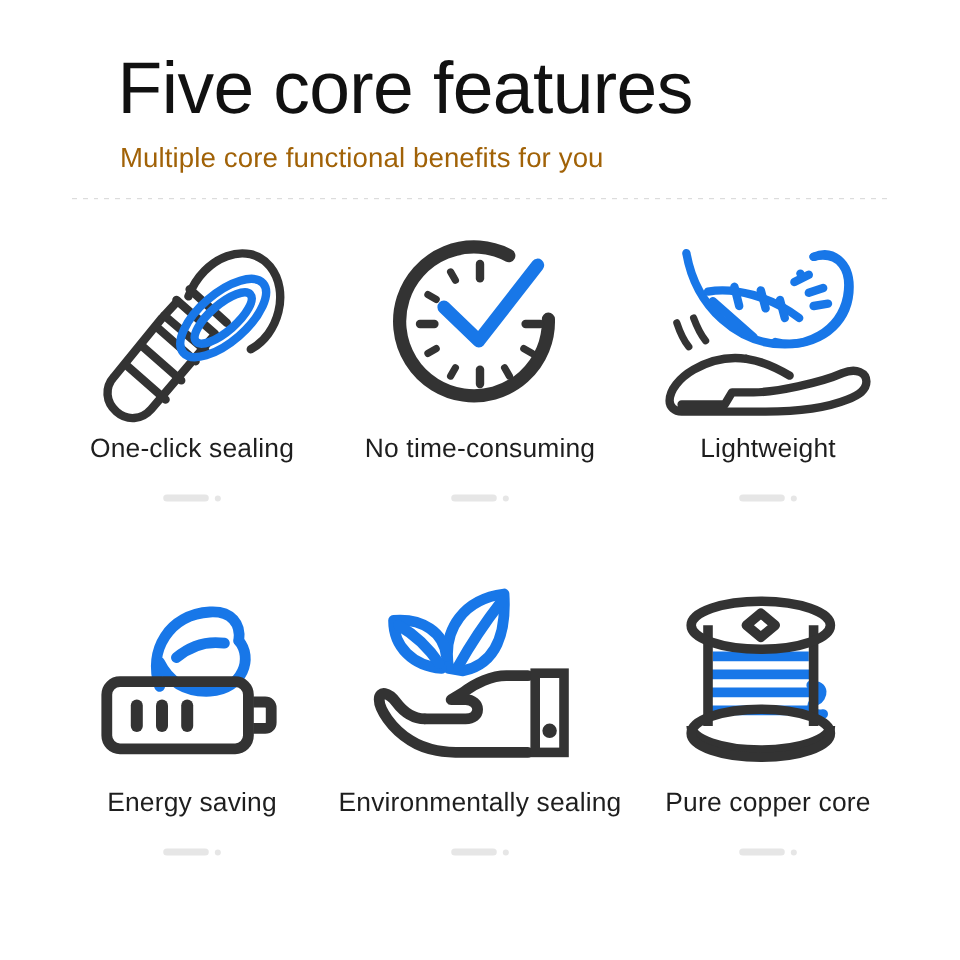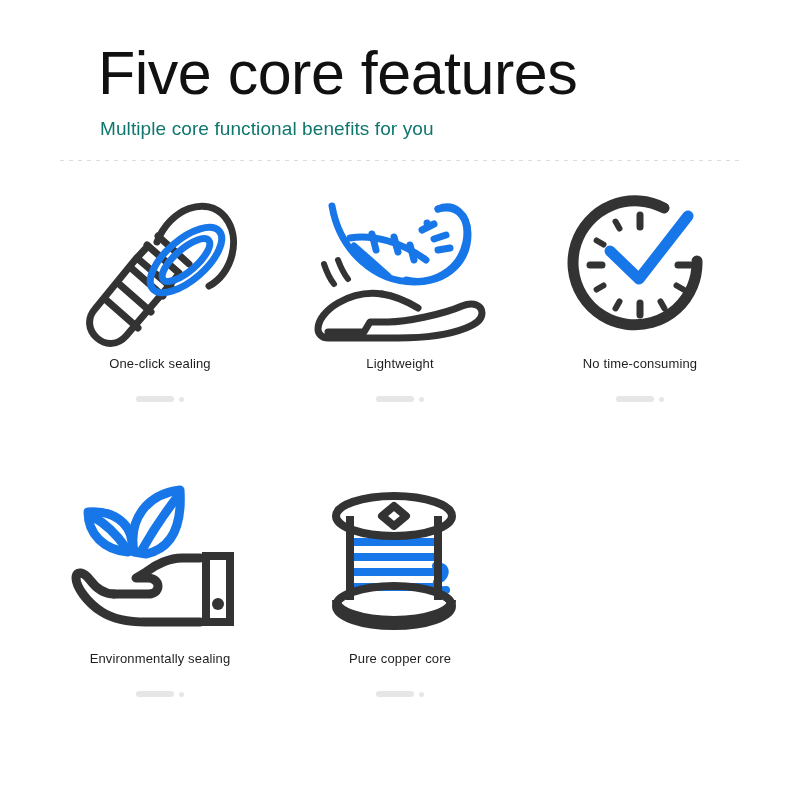--- a/index.html
+++ b/index.html
@@ -29,23 +29,23 @@
   .page-title {
     font-size: 61px;
     line-height: 1.02;
     font-weight: 400;
     letter-spacing: -0.5px;
     color: #111111;
     margin: 0;
     white-space: nowrap;
   }
   .page-subtitle {
-    font-size: 19px;
+    font-size: 23px;
     font-weight: 400;
-    color: #0f766e;
+    color: #a16207;
     margin: 14px 0 0 2px;
     letter-spacing: 0.1px;
     white-space: nowrap;
   }
   .header-rule {
     margin: 20px 60px 0 60px;
     height: 1px;
     background-image: repeating-linear-gradient(
       to right,
       #dcdcdc 0px, #dcdcdc 4px,
@@ -73,21 +73,21 @@
     width: 100%;
     display: flex;
     align-items: center;
     justify-content: center;
   }
   .icon-box svg {
     display: block;
     overflow: visible;
   }
   .cell-label {
-    font-size: 13px;
+    font-size: 22px;
     font-weight: 400;
     color: #1e1e1e;
     letter-spacing: 0.15px;
     text-align: left;
     white-space: nowrap;
     margin-top: 4px;
   }
   .cell-divider {
     margin-top: 25px;
     display: flex;
@@ -139,20 +139,51 @@
             <path d="M30 118 L63 147"></path>
           </g>
           <g stroke="#1877e8" stroke-width="7" stroke-linecap="round" stroke-linejoin="round" fill="none">
 
             <ellipse cx="111" cy="79" rx="44" ry="20" transform="rotate(-41 111 79)"></ellipse>
             <ellipse cx="111" cy="79" rx="30" ry="11" transform="rotate(-41 111 79)"></ellipse>
           </g>
         </svg>
       </div>
       <div class="cell-label">One-click sealing</div>
+      <div class="cell-divider">
+        <span class="bar"></span>
+        <span class="dot"></span>
+      </div>
+    </div>
+
+    <div class="cell">
+      <div class="icon-box">
+        <svg width="160" height="160" viewBox="0 0 160 160" fill="none">
+
+          <path d="M104 23 A62 62 0 1 0 137 76" stroke="#333333" stroke-width="11" stroke-linecap="round" fill="none"></path>
+          <g stroke="#333333" stroke-width="7" stroke-linecap="round">
+
+            <line x1="80" y1="30" x2="80" y2="42"></line>
+            <line x1="80" y1="118" x2="80" y2="130"></line>
+            <line x1="30" y1="80" x2="42" y2="80"></line>
+            <line x1="118" y1="80" x2="130" y2="80"></line>
+          </g>
+          <g stroke="#333333" stroke-width="6" stroke-linecap="round">
+            <line x1="55.5" y1="36.6" x2="59.5" y2="43.5"></line>
+            <line x1="100.5" y1="116.5" x2="104.5" y2="123.4"></line>
+            <line x1="36.6" y1="55.5" x2="43.5" y2="59.5"></line>
+            <line x1="116.5" y1="100.5" x2="123.4" y2="104.5"></line>
+            <line x1="36.6" y1="104.5" x2="43.5" y2="100.5"></line>
+            <line x1="59.5" y1="116.5" x2="55.5" y2="123.4"></line>
+          </g>
+
+          <path d="M50 66 L79 94 L128 31" stroke="#1877e8" stroke-width="11" stroke-linecap="round" stroke-linejoin="round" fill="none"></path>
+        </svg>
+      </div>
+      <div class="cell-label">No time-consuming</div>
       <div class="cell-divider">
         <span class="bar"></span>
         <span class="dot"></span>
       </div>
     </div>
 
     <div class="cell">
       <div class="icon-box">
         <svg width="180" height="150" viewBox="0 0 180 150" fill="none">
 
@@ -184,49 +215,45 @@
       </div>
       <div class="cell-label">Lightweight</div>
       <div class="cell-divider">
         <span class="bar"></span>
         <span class="dot"></span>
       </div>
     </div>
 
     <div class="cell">
       <div class="icon-box">
-        <svg width="160" height="160" viewBox="0 0 160 160" fill="none">
-
-          <path d="M104 23 A62 62 0 1 0 137 76" stroke="#333333" stroke-width="11" stroke-linecap="round" fill="none"></path>
-          <g stroke="#333333" stroke-width="7" stroke-linecap="round">
-
-            <line x1="80" y1="30" x2="80" y2="42"></line>
-            <line x1="80" y1="118" x2="80" y2="130"></line>
-            <line x1="30" y1="80" x2="42" y2="80"></line>
-            <line x1="118" y1="80" x2="130" y2="80"></line>
-          </g>
-          <g stroke="#333333" stroke-width="6" stroke-linecap="round">
-            <line x1="55.5" y1="36.6" x2="59.5" y2="43.5"></line>
-            <line x1="100.5" y1="116.5" x2="104.5" y2="123.4"></line>
-            <line x1="36.6" y1="55.5" x2="43.5" y2="59.5"></line>
-            <line x1="116.5" y1="100.5" x2="123.4" y2="104.5"></line>
-            <line x1="36.6" y1="104.5" x2="43.5" y2="100.5"></line>
-            <line x1="59.5" y1="116.5" x2="55.5" y2="123.4"></line>
-          </g>
-
-          <path d="M50 66 L79 94 L128 31" stroke="#1877e8" stroke-width="11" stroke-linecap="round" stroke-linejoin="round" fill="none"></path>
-        </svg>
-      </div>
-      <div class="cell-label">No time-consuming</div>
-      <div class="cell-divider">
-        <span class="bar"></span>
-        <span class="dot"></span>
-      </div>
-    </div>
-
+        <svg width="170" height="150" viewBox="0 0 170 150" fill="none">
+
+          <g stroke="#1877e8" stroke-width="9" stroke-linecap="round" stroke-linejoin="round" fill="none">
+            <path d="M58 82 C48 52 66 22 100 20 C118 19 126 30 124 44"></path>
+            <path d="M124 44 C136 58 128 84 100 86 C80 87 66 78 58 62"></path>
+            <path d="M72 58 C84 48 98 44 112 46"></path>
+          </g>
+
+          <g stroke="#333333" stroke-width="9" stroke-linejoin="round" fill="none">
+            <rect x="14" y="78" width="118" height="56" rx="11"></rect>
+            <path d="M136 95 L146 95 C149 95 151 97 151 100 L151 112 C151 115 149 117 146 117 L136 117"></path>
+          </g>
+          <g fill="#333333">
+            <rect x="34" y="93" width="10" height="27" rx="5"></rect>
+            <rect x="55" y="93" width="10" height="27" rx="5"></rect>
+            <rect x="76" y="93" width="10" height="27" rx="5"></rect>
+          </g>
+        </svg>
+      </div>
+      <div class="cell-label">Energy saving</div>
+      <div class="cell-divider">
+        <span class="bar"></span>
+        <span class="dot"></span>
+      </div>
+    </div>
 
     <div class="cell">
       <div class="icon-box">
         <svg width="180" height="155" viewBox="0 0 180 155" fill="none">
 
           <g stroke="#1877e8" stroke-width="9" stroke-linecap="round" stroke-linejoin="round" fill="none">
             <path d="M64 70 C58 36 78 12 110 8 C112 40 104 66 76 72 Z"></path>
             <path d="M108 14 C94 32 82 50 72 68"></path>
 
             <path d="M58 70 C34 68 18 52 18 30 C42 28 60 40 62 60"></path>

